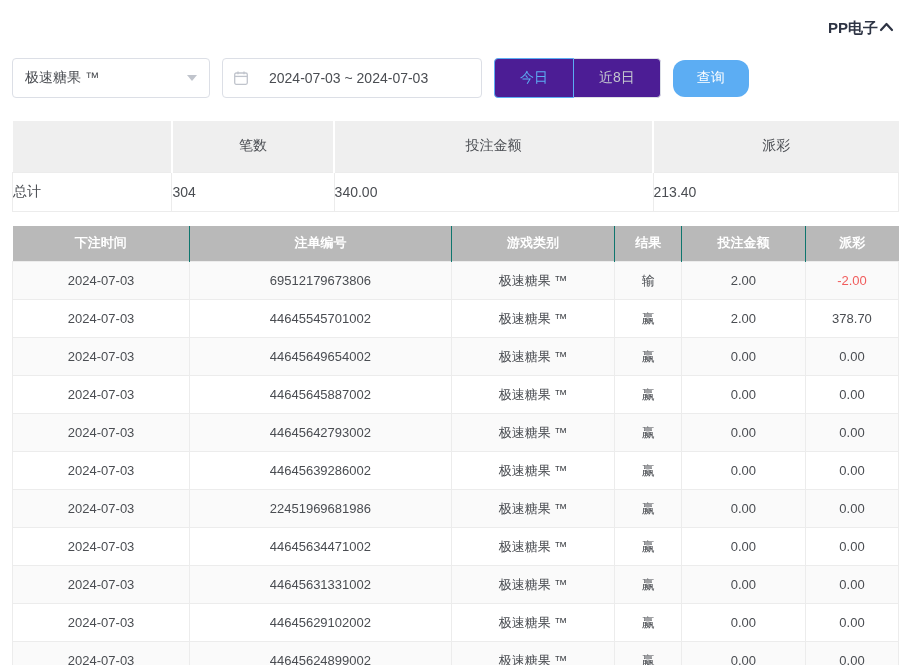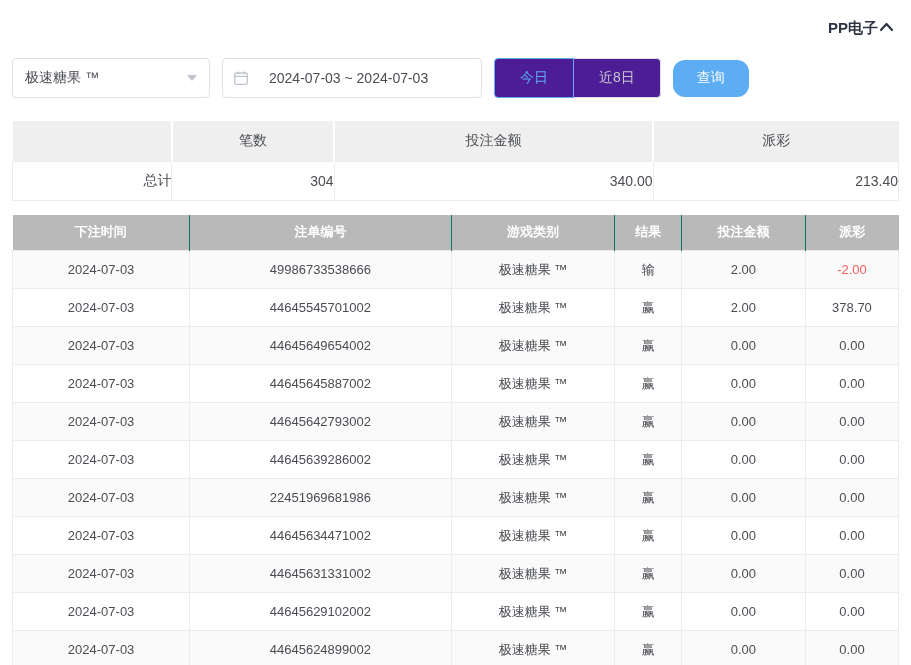--- a/index.html
+++ b/index.html
@@ -51,26 +51,26 @@
   .qbtn:first-child{border-radius:4px 0 0 4px;margin-left:0;}
   .qbtn:last-child{border-radius:0 4px 4px 0;}
   .qbtn.active{border-color:var(--accent);color:var(--accent);position:relative;z-index:1;}
   .search-btn{
     height:37px;min-width:76px;padding:4px 20px;background:var(--accent);color:#fff;
     border:none;border-radius:12px;font-size:14px;cursor:pointer;font-family:inherit;
   }
   table{width:100%;border-collapse:collapse;table-layout:fixed;}
   .sum-table{margin-top:23px;font-size:14px;}
   .sum-table th{
-    background:var(--sum-head-bg);height:40px;font-weight:normal;color:var(--text);
+    background:var(--sum-head-bg);height:51px;font-weight:normal;color:var(--text);
     border-left:2px solid #fff;text-align:center;
   }
   .sum-table th:first-child{border-left:none;}
   .sum-table td{
-    height:39px;text-align:right;color:var(--text);
+    height:39px;text-align:left;color:var(--text);
     border:1px solid var(--tbl-border);background:#fff;
   }
   .bet-table{margin-top:14px;font-size:13px;}
   .bet-table th{
     background:var(--bet-head-bg);color:#fff;height:36px;font-weight:bold;
     border-left:1px solid #0f766e;text-align:center;
   }
   .bet-table th:first-child{border-left:none;}
   .bet-table td{
     height:38px;text-align:center;color:var(--text);
@@ -161,21 +161,21 @@
           <th>注单编号</th>
           <th>游戏类别</th>
           <th>结果</th>
           <th>投注金额</th>
           <th>派彩</th>
         </tr>
     </thead>
     <tbody>
         <tr>
           <td>2024-07-03</td>
-          <td>49986733538666</td>
+          <td>69512179673806</td>
           <td>极速糖果 ™</td>
           <td>输</td>
           <td>2.00</td>
           <td class="neg">-2.00</td>
         </tr>
         <tr>
           <td>2024-07-03</td>
           <td>44645545701002</td>
           <td>极速糖果 ™</td>
           <td>赢</td>

